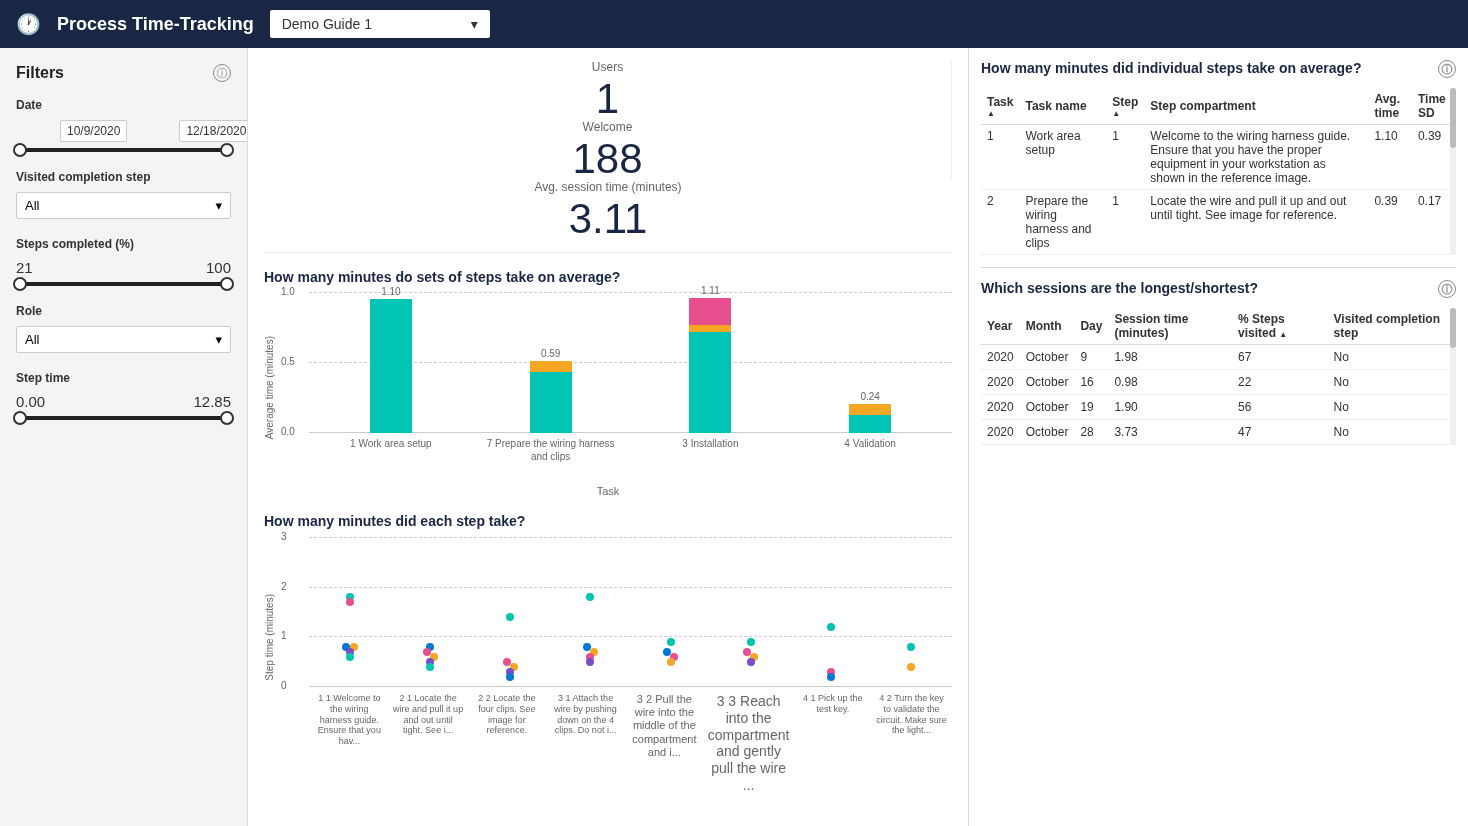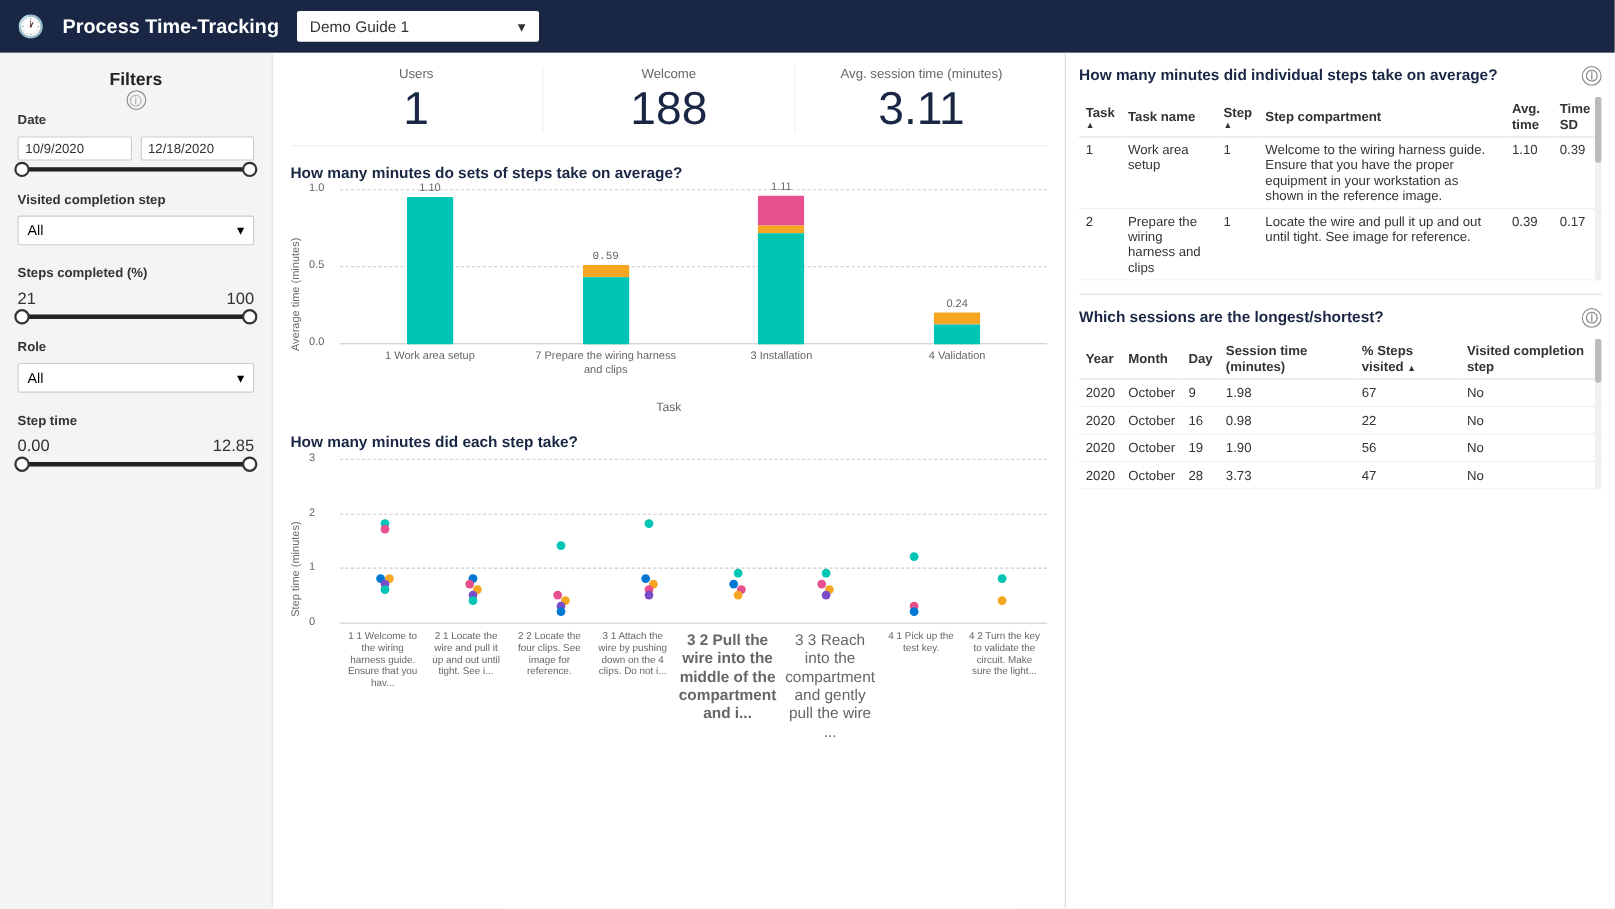--- a/index.html
+++ b/index.html
@@ -44,30 +44,29 @@
       background: #f3f4f6;
       padding: 16px;
       border-right: 1px solid #ddd;
       flex-shrink: 0;
       overflow-y: auto;
     }
     .sidebar-header {
       display: flex;
       justify-content: space-between;
       align-items: center;
-      margin-bottom: 2px;
-      flex-direction: column;
+      margin-bottom: 16px;
     }
     .sidebar-title { font-size: 16px; font-weight: 700; color: #222; }
     .info-icon { color: #888; font-size: 14px; cursor: pointer; border: 1px solid #888; border-radius: 50%; width: 18px; height: 18px; display: flex; align-items: center; justify-content: center; font-size: 11px; }
 
     .filter-section { margin-bottom: 18px; }
     .filter-label { font-size: 12px; font-weight: 600; color: #333; margin-bottom: 8px; }
     .date-row { display: flex; gap: 8px; margin-bottom: 6px; }
-    .date-val { font-size: 12px; color: #333; background: white; border: 1px solid #ccc; padding: 3px 6px; border-radius: 2px; flex: 1; text-align: left; }
+    .date-val { font-size: 12px; color: #333; background: white; border: 1px solid #ccc; padding: 3px 6px; border-radius: 2px; flex: 1; text-align: left; margin-left: 44px; }
 
     .slider-track {
       position: relative;
       height: 4px;
       background: #ccc;
       border-radius: 2px;
       margin: 6px 4px 4px;
     }
     .slider-fill {
       position: absolute;
@@ -109,20 +108,21 @@
       background: white;
     }
 
     
     .kpi-row {
       display: flex;
       gap: 0;
       margin-bottom: 16px;
       border-bottom: 1px solid #eee;
       padding-bottom: 12px;
+      flex-direction: column;
     }
     .kpi-item {
       flex: 1;
       text-align: center;
       border-right: 1px solid #eee;
       padding: 0 12px;
     }
     .kpi-item:last-child { border-right: none; }
     .kpi-label { font-size: 12px; color: #666; margin-bottom: 4px; }
     .kpi-value { font-size: 42px; font-weight: 300; color: #1a2744; line-height: 1; }
@@ -312,21 +312,21 @@
               <span style="position:absolute; left:-28px; font-size:10px; color:#666; top:-7px;">0.0</span>
             </div>
 
             <div style="position:absolute; bottom:0; left:0; right:0; display:flex; align-items:flex-end; gap:16px; padding:0 10px; height:140px;">
 
               <div style="flex:1; display:flex; flex-direction:column; align-items:center;">
                 <span style="font-size:10px;color:#666;margin-bottom:2px;">1.10</span>
                 <div style="width:42px; height:calc(1.10/1.15 * 140px); background:#00c4b4; border-radius:1px 1px 0 0;"></div>
               </div>
 
-              <div style="flex:1; display:flex; flex-direction:column; align-items:center;font-family:Liberation Mono, monospace;">
+              <div style="flex:1; display:flex; flex-direction:column; align-items:center;">
                 <span style="font-size:10px;color:#666;margin-bottom:2px;">0.59</span>
                 <div style="width:42px; display:flex; flex-direction:column; height:calc(0.59/1.15 * 140px);">
                   <div style="flex:0.15; background:#f5a623; border-radius:1px 1px 0 0;"></div>
                   <div style="flex:0.85; background:#00c4b4;"></div>
                 </div>
               </div>
 
               <div style="flex:1; display:flex; flex-direction:column; align-items:center;">
                 <span style="font-size:10px;color:#666;margin-bottom:2px;">1.11</span>
                 <div style="width:42px; display:flex; flex-direction:column; height:calc(1.11/1.15 * 140px);">
@@ -439,21 +439,21 @@
                 <div style="position:absolute; left:50%; top:calc((1 - 0.6/3)*100%); transform:translateX(-50%);"><span class="dot" style="width:8px;height:8px;background:#f5a623;display:inline-block;border-radius:50%;"></span></div>
               </div>
             </div>
           </div>
 
           <div style="position:absolute; bottom:0; left:30px; right:0; display:flex; gap:8px; padding:0 5px; height:48px; align-items:flex-start; padding-top:4px;">
             <div style="flex:1; text-align:center; font-size:9px; color:#666; line-height:1.2;">1 1 Welcome to the wiring harness guide. Ensure that you hav...</div>
             <div style="flex:1; text-align:center; font-size:9px; color:#666; line-height:1.2;">2 1 Locate the wire and pull it up and out until tight. See i...</div>
             <div style="flex:1; text-align:center; font-size:9px; color:#666; line-height:1.2;">2 2 Locate the four clips. See image for reference.</div>
             <div style="flex:1; text-align:center; font-size:9px; color:#666; line-height:1.2;">3 1 Attach the wire by pushing down on the 4 clips. Do not i...</div>
-            <div style="flex:1; text-align:center; font-size:14px; color:#666; line-height:1.2;font-weight:bold;">3 2 Pull the wire into the middle of the compartment and i...</div>
+            <div style="flex:1; text-align:center; font-size:11px; color:#666; line-height:1.2;">3 2 Pull the wire into the middle of the compartment and i...</div>
             <div style="flex:1; text-align:center; font-size:14px; color:#666; line-height:1.2;">3 3 Reach into the compartment and gently pull the wire ...</div>
             <div style="flex:1; text-align:center; font-size:9px; color:#666; line-height:1.2;">4 1 Pick up the test key.</div>
             <div style="flex:1; text-align:center; font-size:9px; color:#666; line-height:1.2;">4 2 Turn the key to validate the circuit. Make sure the light...</div>
           </div>
         </div>
       </div>
     </div>
 
   </div>
 

